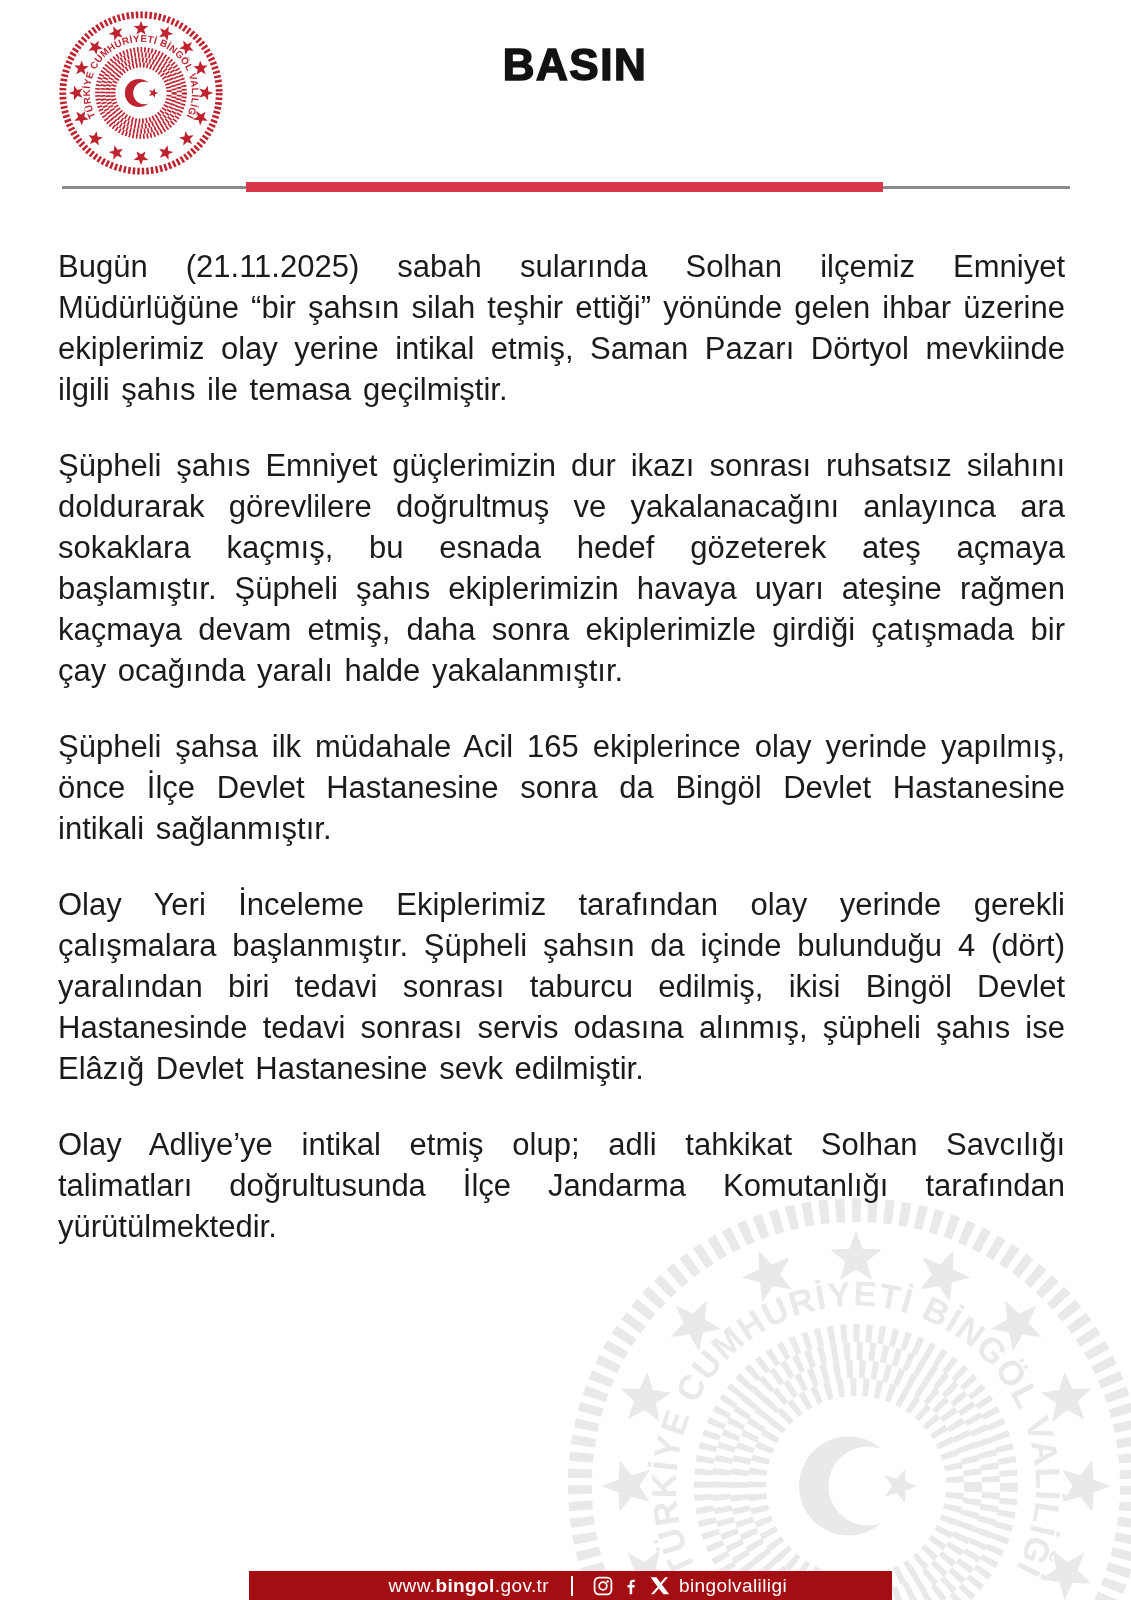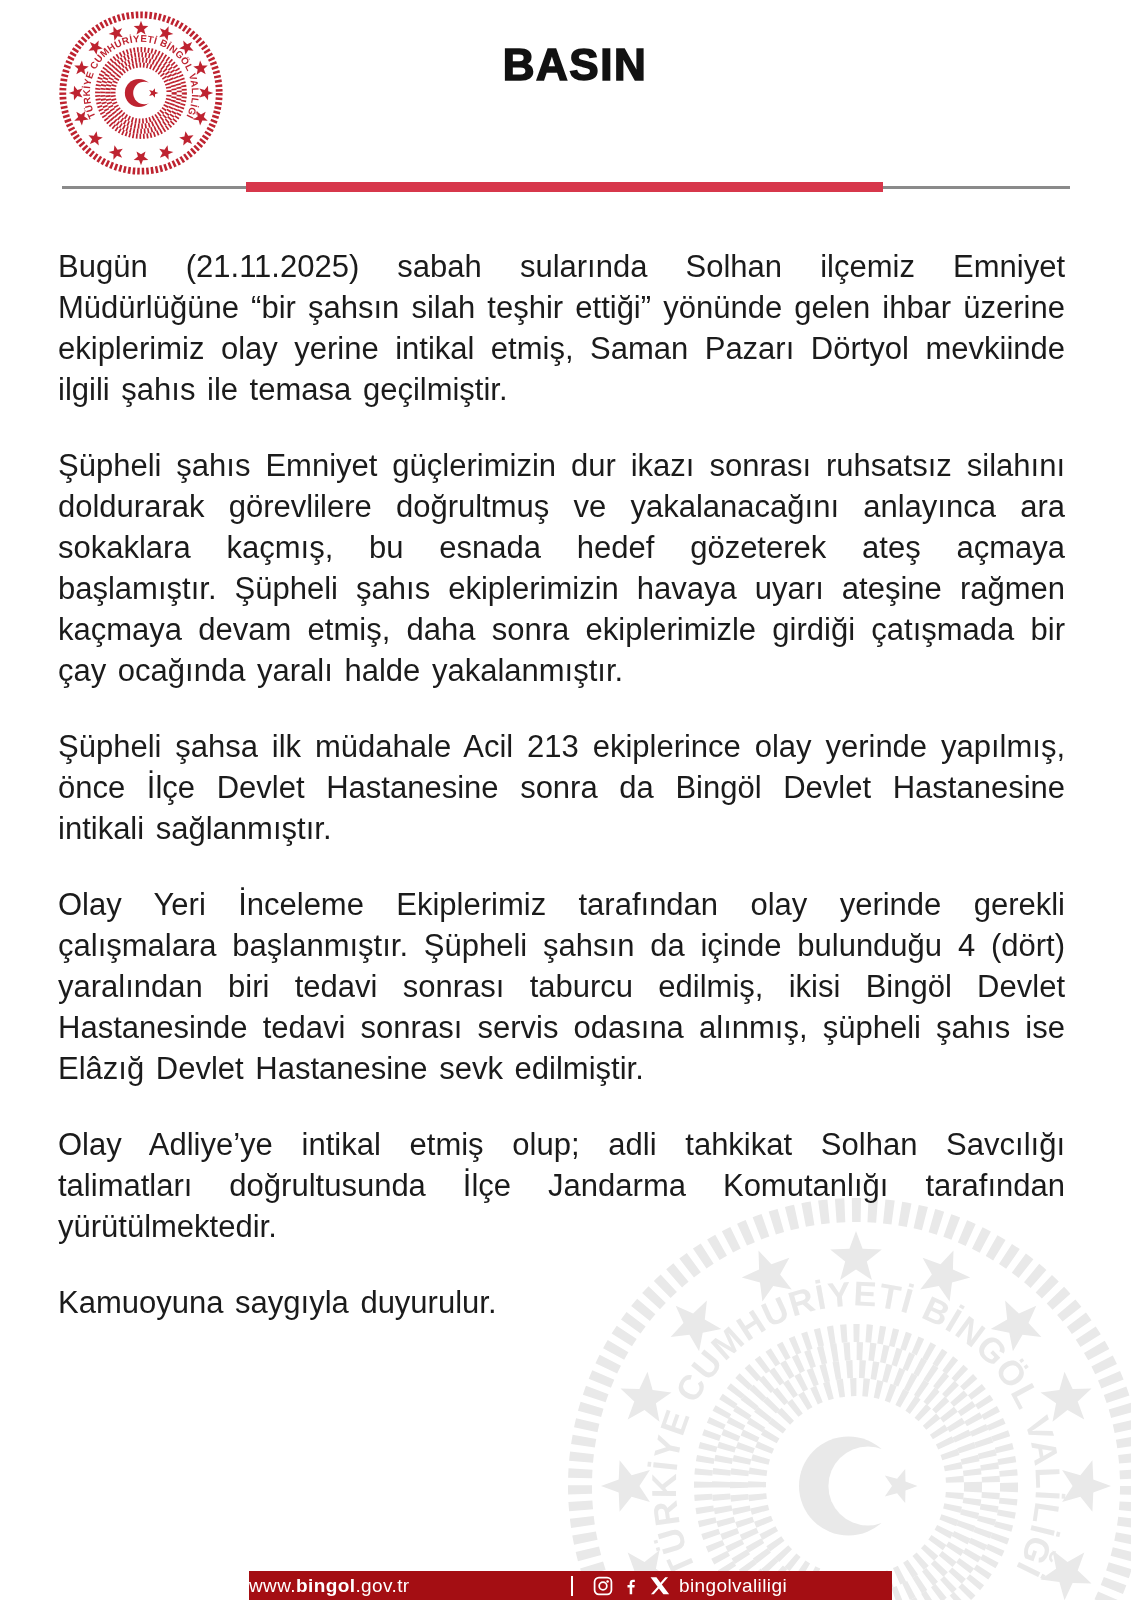--- a/index.html
+++ b/index.html
@@ -46,21 +46,21 @@
     pointer-events:none;
   }
   
   .footer-bar{
     position:absolute;left:249px;top:1571px;width:643px;height:29px;z-index:4;
     display:flex;align-items:center;
     color:#ffffff;font-size:19px;letter-spacing:0.4px;
   }
   .footer-left{
     width:322px;box-sizing:border-box;
-    display:flex;justify-content:flex-start;align-items:center;
+    display:flex;justify-content:flex-end;align-items:center;
     padding-right:22px;white-space:nowrap;
   }
   .footer-divider{width:2px;height:20px;background:#ffffff;flex:0 0 auto;}
   .footer-right{
     flex:1;display:flex;align-items:center;gap:8px;
     padding-left:20px;white-space:nowrap;
   }
   .bold{font-weight:bold;}
   .fico{width:20px;height:20px;display:block;}
   .fico.x{width:22px;height:22px;}
@@ -138,24 +138,23 @@
     <div>BASIN</div>
   </div>
 
   <div class="rule-gray left"></div>
   <div class="rule-red" id="rule-red" style="background: rgb(215, 55, 75);"></div>
   <div class="rule-gray right"></div>
 
   <main class="body-text">
     <p>Bugün (21.11.2025) sabah sularında Solhan ilçemiz Emniyet Müdürlüğüne “bir şahsın silah teşhir ettiği” yönünde gelen ihbar üzerine ekiplerimiz olay yerine intikal etmiş, Saman Pazarı Dörtyol mevkiinde ilgili şahıs ile temasa geçilmiştir.</p>
     <p>Şüpheli şahıs Emniyet güçlerimizin dur ikazı sonrası ruhsatsız silahını doldurarak görevlilere doğrultmuş ve yakalanacağını anlayınca ara sokaklara kaçmış, bu esnada hedef gözeterek ateş açmaya başlamıştır. Şüpheli şahıs ekiplerimizin havaya uyarı ateşine rağmen kaçmaya devam etmiş, daha sonra ekiplerimizle girdiği çatışmada bir çay ocağında yaralı halde yakalanmıştır.</p>
-    <p>Şüpheli şahsa ilk müdahale Acil 213 ekiplerince olay yerinde yapılmış, önce İlçe Devlet Hastanesine sonra da Bingöl Devlet Hastanesine intikali sağlanmıştır.</p>
+    <p>Şüpheli şahsa ilk müdahale Acil 165 ekiplerince olay yerinde yapılmış, önce İlçe Devlet Hastanesine sonra da Bingöl Devlet Hastanesine intikali sağlanmıştır.</p>
     <p>Olay Yeri İnceleme Ekiplerimiz tarafından olay yerinde gerekli çalışmalara başlanmıştır. Şüpheli şahsın da içinde bulunduğu 4 (dört) yaralından biri tedavi sonrası taburcu edilmiş, ikisi Bingöl Devlet Hastanesinde tedavi sonrası servis odasına alınmış, şüpheli şahıs ise Elâzığ Devlet Hastanesine sevk edilmiştir.</p>
     <p>Olay Adliye’ye intikal etmiş olup; adli tahkikat Solhan Savcılığı talimatları doğrultusunda İlçe Jandarma Komutanlığı tarafından yürütülmektedir.</p>
-    <p class="closing">Kamuoyuna saygıyla duyurulur.</p>
   </main>
 
   <div class="footer-bar" id="footer-bar" style="background: rgb(164, 14, 19);">
     <div class="footer-left">
       <span>www.</span>
         <span class="bold">bingol</span>
         <span>.gov.tr</span>
     </div>
     <div class="footer-divider"></div>
     <div class="footer-right">

